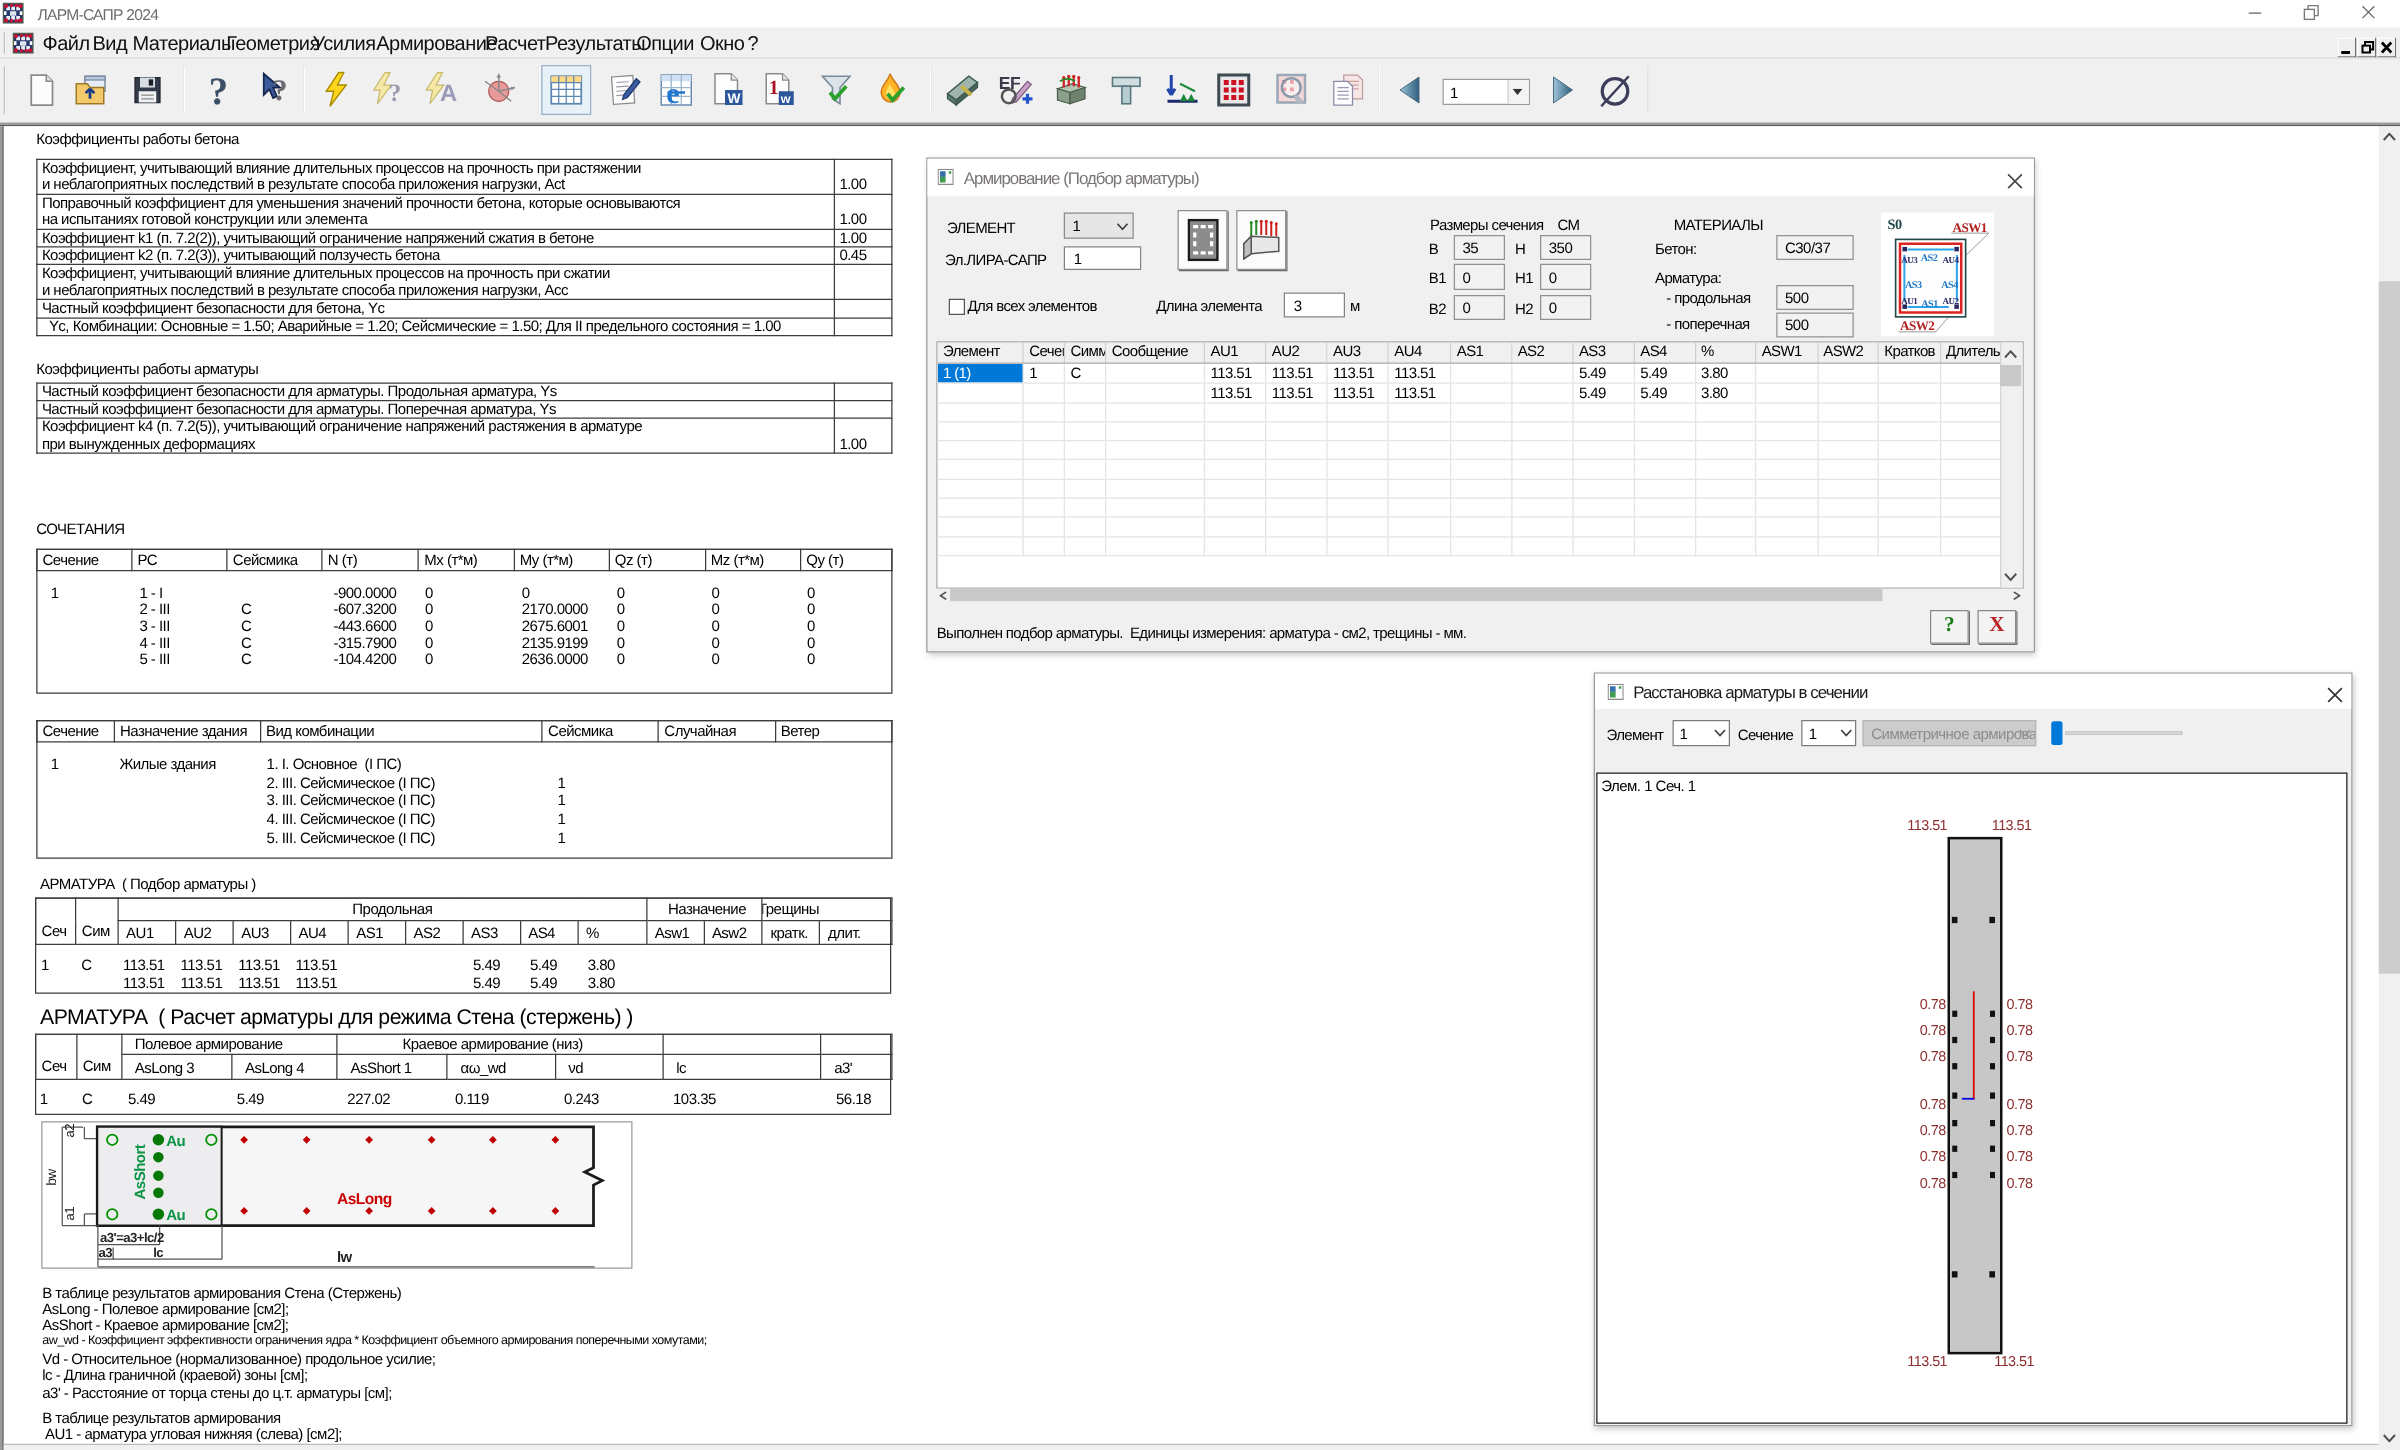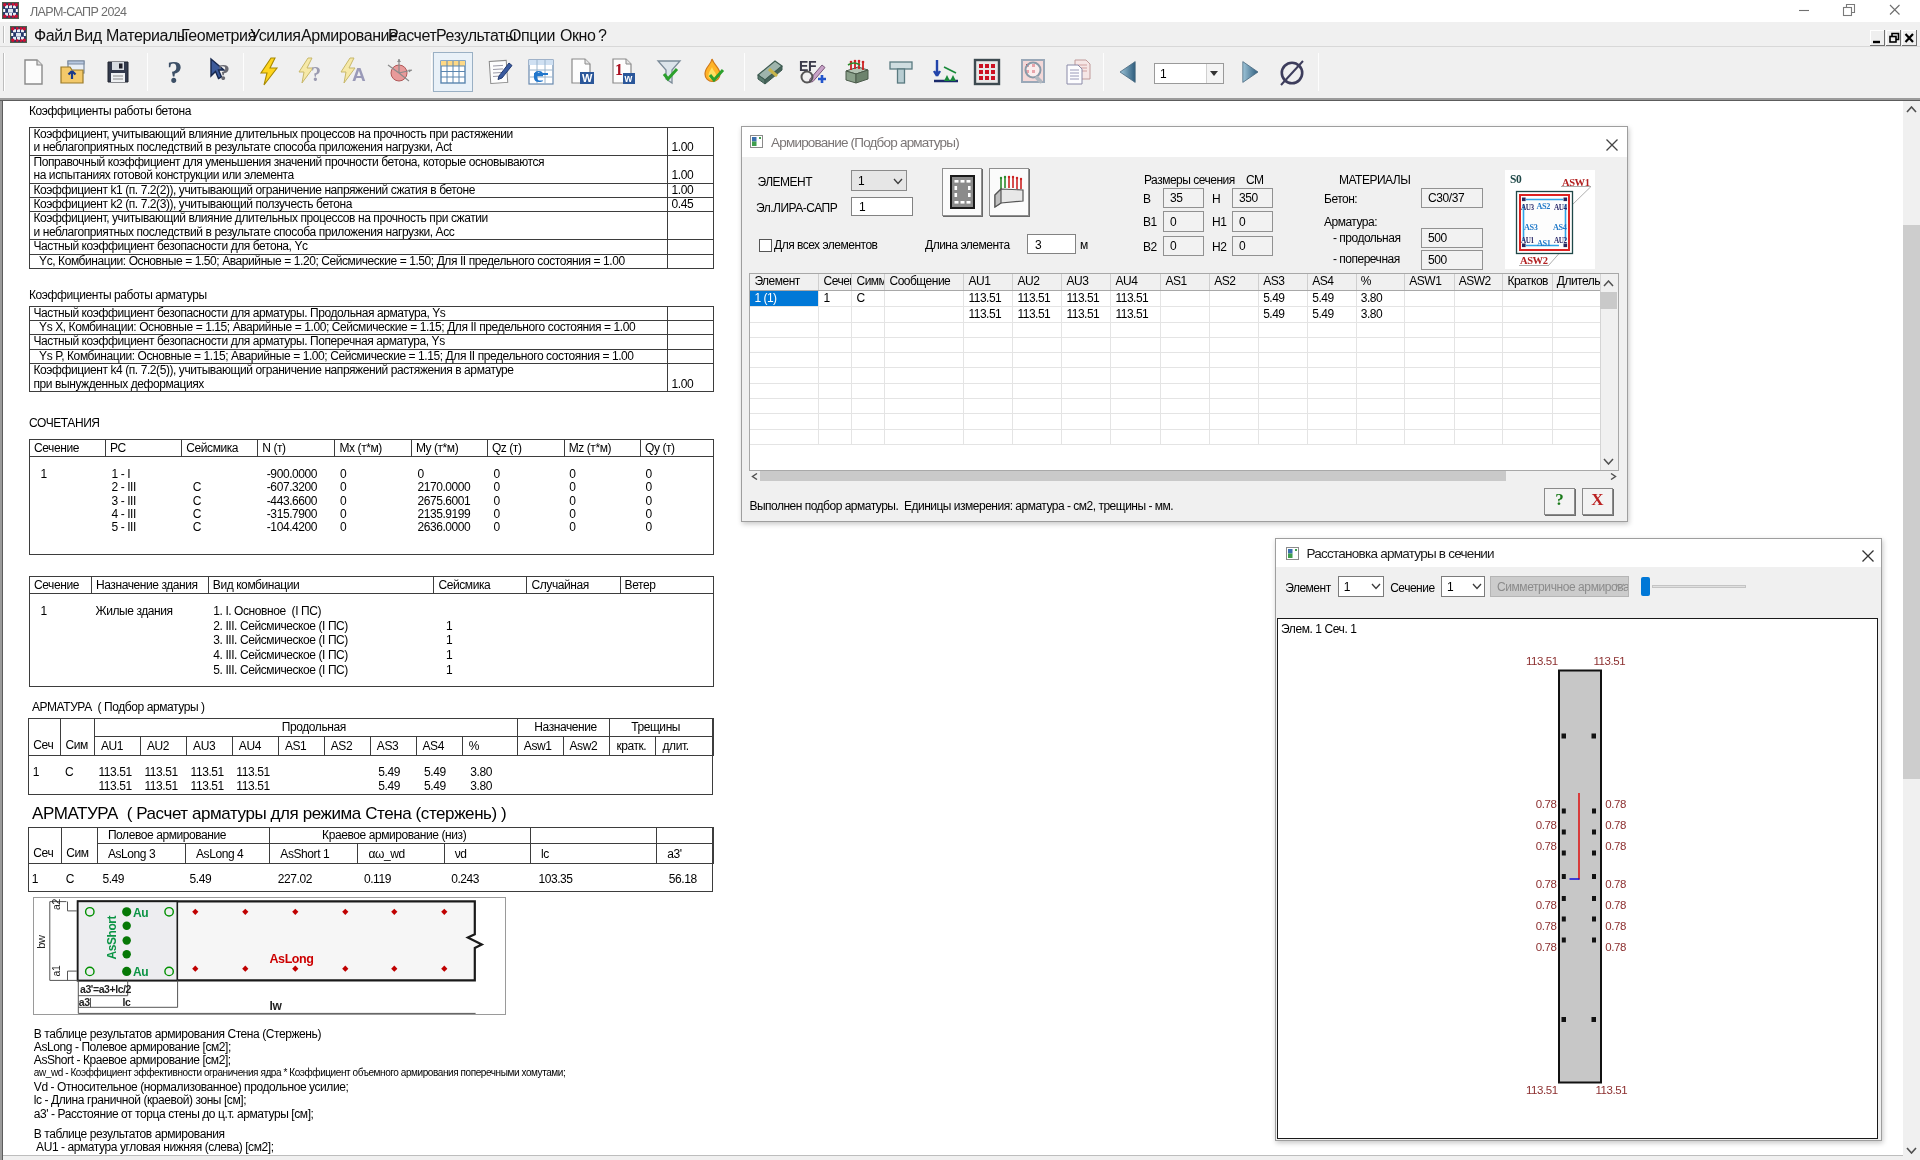--- a/index.html
+++ b/index.html
@@ -367,29 +367,21 @@
     <colgroup>
       <col style="width:638px">
       <col style="width:46.5px">
     </colgroup>
     <tbody>
       <tr>
         <td style="height:12.5px"><div>Частный коэффициент безопасности для арматуры. Продольная арматура, Ys</div></td>
         <td class="vb"><div></div></td>
       </tr>
       <tr>
-        <td style="height:12.5px"><div>  Ys X, Комбинации: Основные = 1.15; Аварийные = 1.00; Сейсмические = 1.15; Для II предельного состояния = 1.00</div></td>
-        <td class="vb"><div></div></td>
-      </tr>
-      <tr>
         <td style="height:12.5px"><div>Частный коэффициент безопасности для арматуры. Поперечная арматура, Ys</div></td>
-        <td class="vb"><div></div></td>
-      </tr>
-      <tr>
-        <td style="height:12.5px"><div>  Ys P, Комбинации: Основные = 1.15; Аварийные = 1.00; Сейсмические = 1.15; Для II предельного состояния = 1.00</div></td>
         <td class="vb"><div></div></td>
       </tr>
       <tr>
         <td style="height:26.4px"><div>Коэффициент k4 (п. 7.2(5)), учитывающий ограничение напряжений растяжения в арматуре
 при вынужденных деформациях</div></td>
         <td class="vb"><div>1.00</div></td>
       </tr>
     </tbody>
   </table>
 <div class="abs" style="left:29px;top:416.0px;font-size:12px;white-space:pre">СОЧЕТАНИЯ</div>
@@ -478,21 +470,21 @@
       <col style="width:46.9px">
       <col style="width:46.1px">
       <col style="width:57.4px">
     </colgroup>
     <tbody>
       <tr>
         <td rowspan="2" style="vertical-align:bottom"><div style="padding-bottom:3px">Сеч</div></td>
         <td rowspan="2" style="vertical-align:bottom"><div style="padding-bottom:3px">Сим</div></td>
         <td colspan="9" style="height:18.2px;text-align:center"><div style="padding-top:2px;position:relative;left:6px">Продольная</div></td>
         <td colspan="2" style="text-align:center"><div style="padding-top:2px">Назначение</div></td>
-        <td colspan="2" style="text-align:center"><div style="padding-top:2px;position:relative;left:-8px">Трещины</div></td>
+        <td colspan="2" style=""><div style="padding-top:2px;position:relative;left:-8px">Трещины</div></td>
       </tr>
       <tr>
         <td style="height:19.2px"><div style="padding-left:6px;padding-top:3px">AU1</div></td>
         <td style="height:19.2px"><div style="padding-left:6px;padding-top:3px">AU2</div></td>
         <td style="height:19.2px"><div style="padding-left:6px;padding-top:3px">AU3</div></td>
         <td style="height:19.2px"><div style="padding-left:6px;padding-top:3px">AU4</div></td>
         <td style="height:19.2px"><div style="padding-left:6px;padding-top:3px">AS1</div></td>
         <td style="height:19.2px"><div style="padding-left:6px;padding-top:3px">AS2</div></td>
         <td style="height:19.2px"><div style="padding-left:6px;padding-top:3px">AS3</div></td>
         <td style="height:19.2px"><div style="padding-left:6px;padding-top:3px">AS4</div></td>

